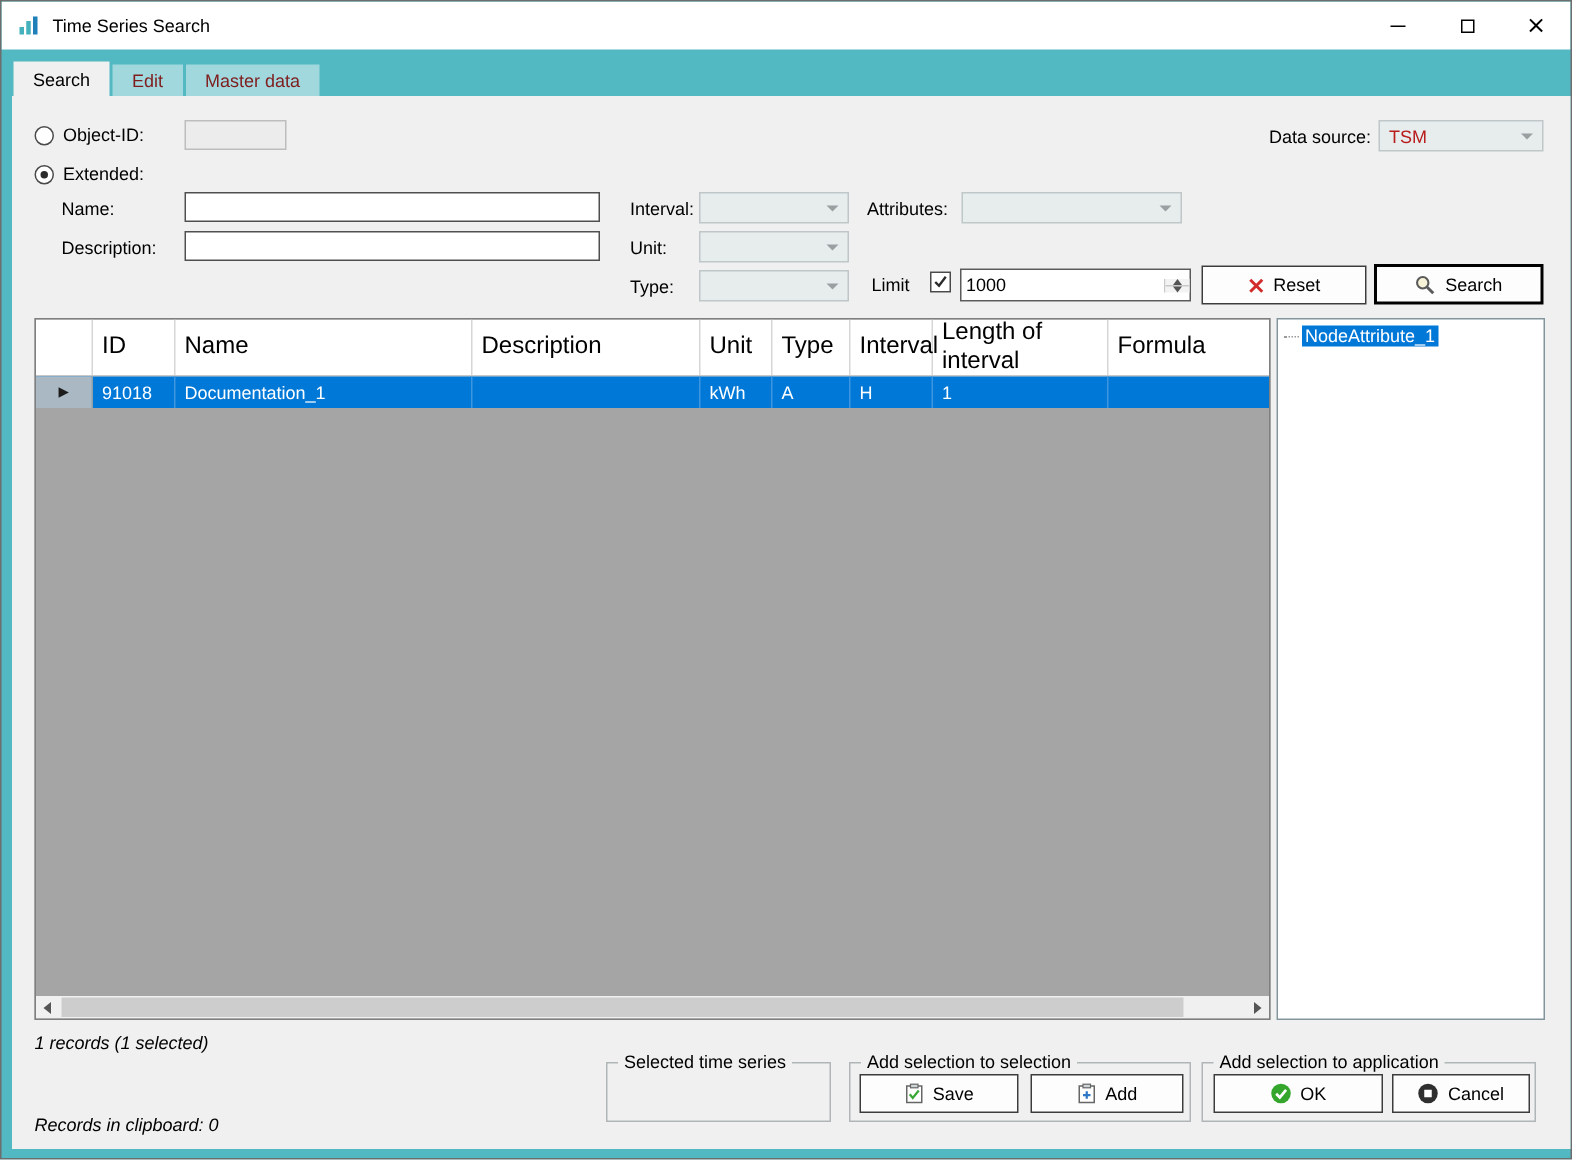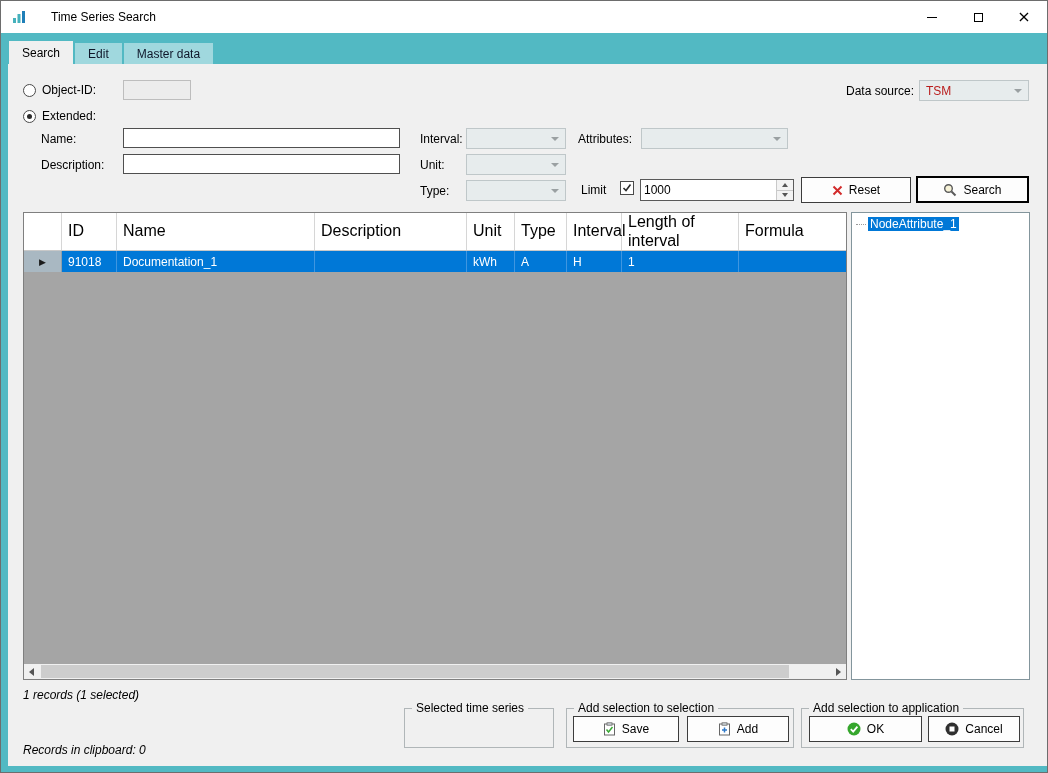--- a/index.html
+++ b/index.html
@@ -1,47 +1,47 @@
 <!DOCTYPE html>
 <html><head>
 <meta charset="utf-8">
 <style>
   html,body{margin:0;padding:0;background:#d8d8d8;}
   .window{position:relative;width:1048px;height:773px;background:#52b9c3;border:1px solid #6d6d6d;
           box-sizing:border-box;overflow:hidden;font-family:"Liberation Sans",sans-serif;font-size:12px;color:#000;}
   
   .titlebar{height:32px;background:#fff;display:flex;align-items:center;padding-left:10px;box-sizing:border-box;}
   .app-icon{width:16px;height:16px;display:block;}
-  .title{margin-left:24px;font-size:12px;}
+  .title{margin-left:8px;font-size:12px;}
   .win-controls{margin-left:auto;display:flex;height:100%;}
   .win-btn{width:46px;height:100%;display:flex;align-items:center;justify-content:center;cursor:default;}
   .glyph-min{width:10px;height:1px;background:#000;display:block;}
   .glyph-max{width:9px;height:9px;border:1px solid #000;display:block;box-sizing:border-box;}
   .glyph-close{font-size:16px;line-height:1;font-family:"DejaVu Sans",sans-serif;}
   
   .tabstrip{height:31px;display:flex;align-items:flex-end;padding-left:8px;}
   .tab{height:21px;padding:0 13px;margin-right:2px;display:flex;align-items:center;
-       background:rgba(255,255,255,0.45);color:#0f172a;cursor:default;}
+       background:rgba(255,255,255,0.45);color:#7f1d1d;cursor:default;}
   .tab.active{height:23px;background:#f0f0f0;color:#000;}
   
   .content{position:absolute;left:7px;top:63px;width:1034px;height:702px;background:#f0f0f0;padding-left:23px;}
   .lbl{position:absolute;white-space:nowrap;}
   .radio-row{position:absolute;display:flex;align-items:center;gap:6px;}
   .radio{display:inline-block;width:13px;height:13px;border-radius:50%;border:1px solid #4a4a4a;
          background:#fff;box-sizing:border-box;position:relative;}
   .radio .dot{position:absolute;left:3px;top:3px;width:5px;height:5px;border-radius:50%;background:#2b2b2b;}
   .txt{position:absolute;height:20px;border:1px solid #4f4f4f;background:#fff;box-sizing:border-box;
        padding:0 4px;font:12px "Liberation Sans",sans-serif;outline:none;}
   .txt.disabled{background:#ececec;border-color:#bdbdbd;}
   .combo{position:absolute;height:21px;box-sizing:border-box;border:1px solid #bfc7c9;background:#e7eced;
          display:flex;align-items:center;justify-content:space-between;padding:0 6px;color:#b91c1c;}
   .chev{width:0;height:0;border-left:4px solid transparent;border-right:4px solid transparent;border-top:4px solid #9aa0a2;}
   .checkbox{position:absolute;width:14px;height:14px;border:1px solid #4a4a4a;background:#fff;
             box-sizing:border-box;display:flex;align-items:center;justify-content:center;}
-  .spinner{position:absolute;height:22px;border:1px solid #5a5a5a;background:#fff;box-sizing:border-box;display:flex;}
+  .spinner{position:absolute;height:22px;border:1px solid #5a5a5a;background:#fff;box-sizing:border-box;display:flex;align-items:center;}
   .spin-input{flex:1;min-width:0;border:none;outline:none;padding:0 3px;font:12px "Liberation Sans",sans-serif;background:transparent;}
   .spin-btns{width:16px;border-left:1px solid #c9c9c9;display:flex;flex-direction:column;}
   .spin-up,.spin-down{flex:1;display:flex;align-items:center;justify-content:center;background:#f3f3f3;}
   .spin-down{border-top:1px solid #c9c9c9;}
   .tri-up{width:0;height:0;border-left:3px solid transparent;border-right:3px solid transparent;border-bottom:4px solid #555;}
   .tri-down{width:0;height:0;border-left:3px solid transparent;border-right:3px solid transparent;border-top:4px solid #555;}
   .btn{position:absolute;display:flex;align-items:center;justify-content:center;gap:6px;background:#fdfdfd;
        border:1px solid #3c3c3c;font:12px "Liberation Sans",sans-serif;box-sizing:border-box;cursor:default;}
   .btn.default{border:2px solid #000;}
   

